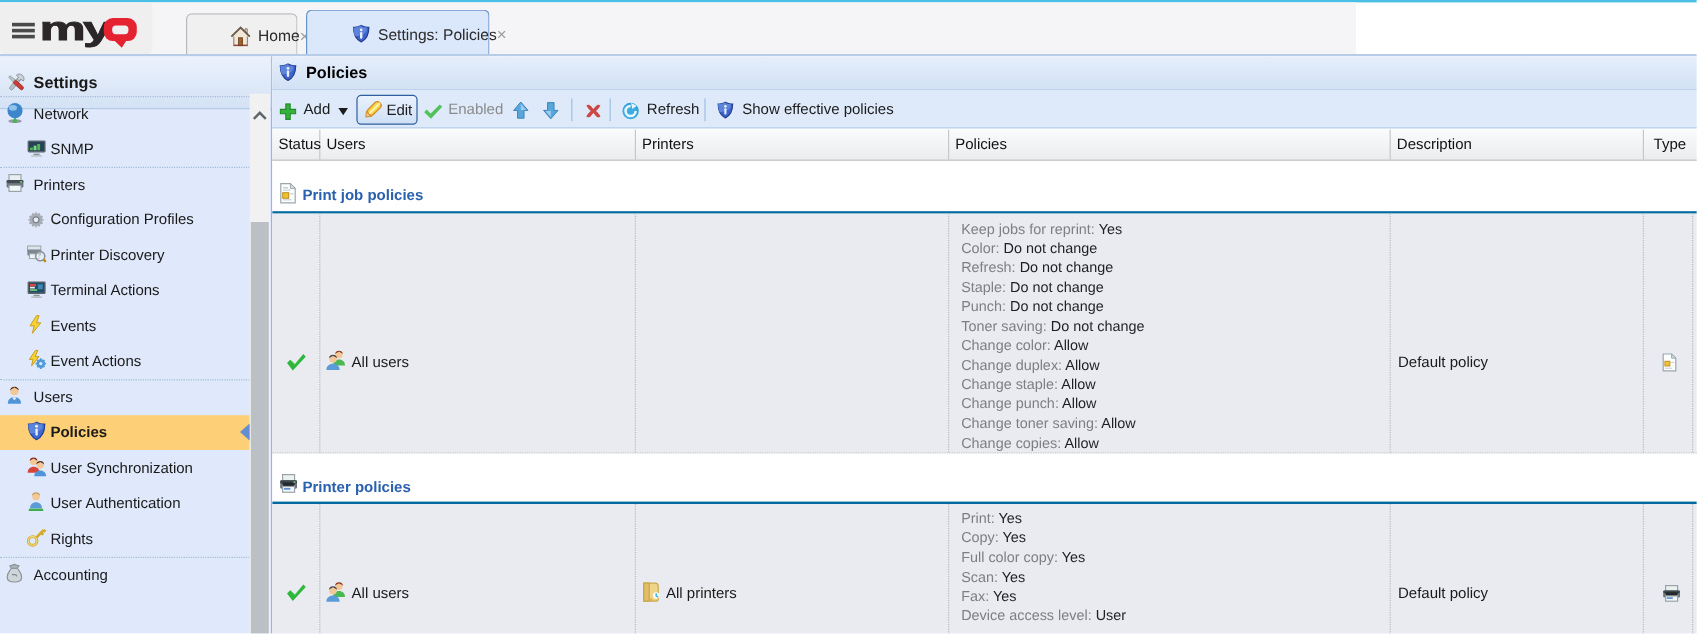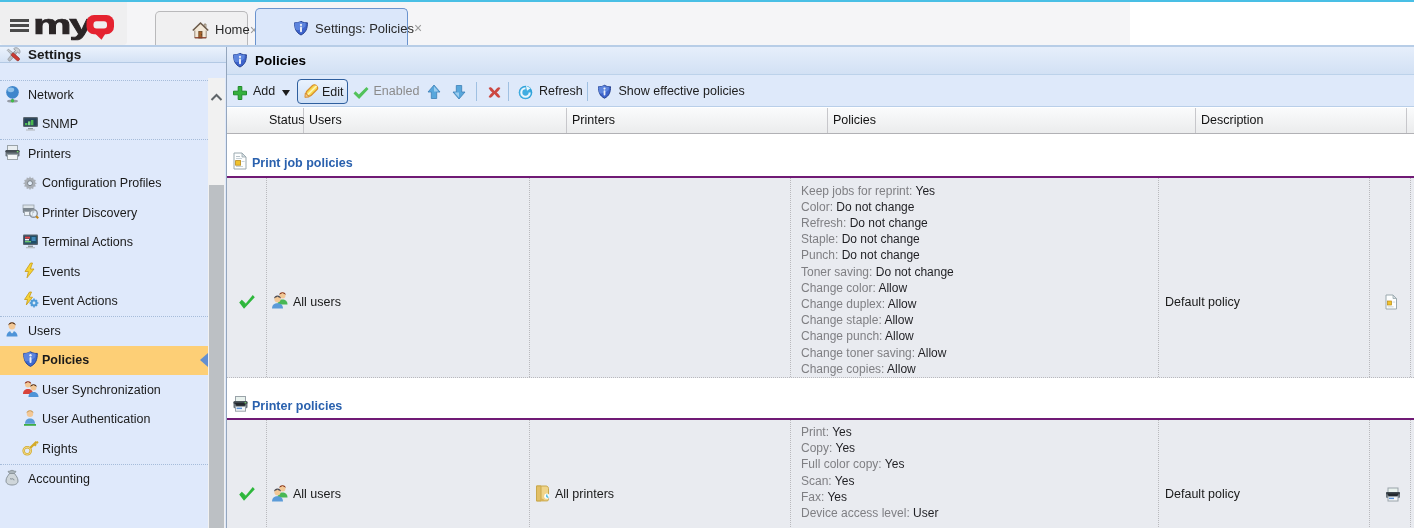--- a/index.html
+++ b/index.html
@@ -15,21 +15,21 @@
   #burger div { height:2.6px; background:#4a4a4a; margin-bottom:2.6px; }
     #hdrline { left:0; top:45px; width:1414px; height:2px; background:#b7cde7; }
 
   .tab { position:absolute; border-radius:5px 5px 0 0; font-size:13px; color:#2b2b2b; display:flex; align-items:center; white-space:nowrap;padding-left:26px; }
   #tabhome { left:155px; top:9px; width:93px; height:36px; background:#f0f0f1; border:1px solid #b9b9bb; border-bottom:none; }
   #tabset  { left:255px; top:6px; width:153px; height:39px; background:#dbe7fa; border:1px solid #6a93ce; border-bottom:none; }
   .tab .x { color:#9b9b9b; font-size:14px; margin-left:auto; margin-right:8px; }
 
   
   #sidebar { left:0; top:47px; width:227px; height:481px; background:#dfe9fb; border-right:1px solid #94a6bd; }
-  .barhdr { height:16px; background:linear-gradient(#ebf2fc,#d4e2f5); border-bottom:1px solid #b3c9e4; display:flex; align-items:center; font-weight:bold; font-size:13.5px; color:#1a1a1a; }
+  .barhdr { height:44px; background:linear-gradient(#ebf2fc,#d4e2f5); border-bottom:1px solid #b3c9e4; display:flex; align-items:center; font-weight:bold; font-size:13.5px; color:#1a1a1a; }
   #sbhdr { left:0; top:0; width:226px; padding-left:4px; }
   #nav { left:0; top:33px; width:208px; }
   .ni { height:29.5px; display:flex; align-items:center; font-size:12.5px; color:#1a1a1a; position:relative; }
   .ni.grp { border-top:1px dotted #a6bcda; }
   .ni .ic { position:absolute; }
   .ni.lv1 .ic { left:4px; } .ni.lv1 .tx { padding-left:28px; }
   .ni.lv2 .ic { left:22px; } .ni.lv2 .tx { padding-left:42px; }
   .ni.sel { background:#fdcf76; font-weight:bold; }
   #selarrow { right:0px; top:7.5px; z-index:6; width:0; height:0; border-top:7px solid transparent; border-bottom:7px solid transparent; border-right:8px solid #638fd0; }
   #sbscroll { left:208px; top:31px; width:17px; height:450px; background:#f1f1f1; }
@@ -42,22 +42,22 @@
   #mhdr b { font-size:13.5px; margin-left:7px; }
   #toolbar { left:0; top:28px; width:1187px; height:32px; background:#dee9fa; border-bottom:1px solid #b9cfe9; font-size:12.5px; color:#1c1c1c; }
   .ti { position:absolute; display:inline-flex; }
   .tt { position:absolute; top:1px; height:45px; line-height:31px; }
   .tsep { width:1px; height:19px; background:#9fc0e2; }
   .gray { color:#8b8b8b; }
   #editbtn { position:absolute; border:1px solid #2e5f9e; border-radius:4px; background:linear-gradient(#e9f2fd,#cfe0f6); }
 
   
   #thead { left:0; top:61px; width:1187px; height:26px; background:linear-gradient(#fafbfc,#ebeced); border-bottom:1px solid #b1b1b5; font-size:12.5px; color:#111; }
-  .hcell { position:absolute; top:0; height:25px; line-height:25px; padding-left:5px; border-right:1px solid #c7c7cb;margin-left:37px; }
-  .grow { position:absolute; background:#fff; display:flex; align-items:center; border-bottom:2px solid #701a75; }
+  .hcell { position:absolute; top:0; height:25px; line-height:25px; padding-left:5px; border-right:1px solid #c7c7cb; }
+  .grow { position:absolute; background:#fff; display:flex; align-items:center; border-bottom:2px solid #0369a1; }
   .grow b { color:#2a61ae; font-size:12.5px; }
   .drow { position:absolute; background:#e9ebf0; border-bottom:1px dotted #b9b9bd; }
   .dcol { position:absolute; top:0; bottom:0; border-right:1px dotted #b9b9bd; }
   .ptext { position:absolute; font-size:12px; line-height:16.2px; color:#1f1f23; }
   .ptext span { color:#7f7f83; }
   .vcent { position:absolute; display:flex; align-items:center; font-size:12.5px; color:#1a1a1a;margin-top:24px; }
 </style>
 </head>
 <body>
   <div class="abs" id="topstrip"></div>

